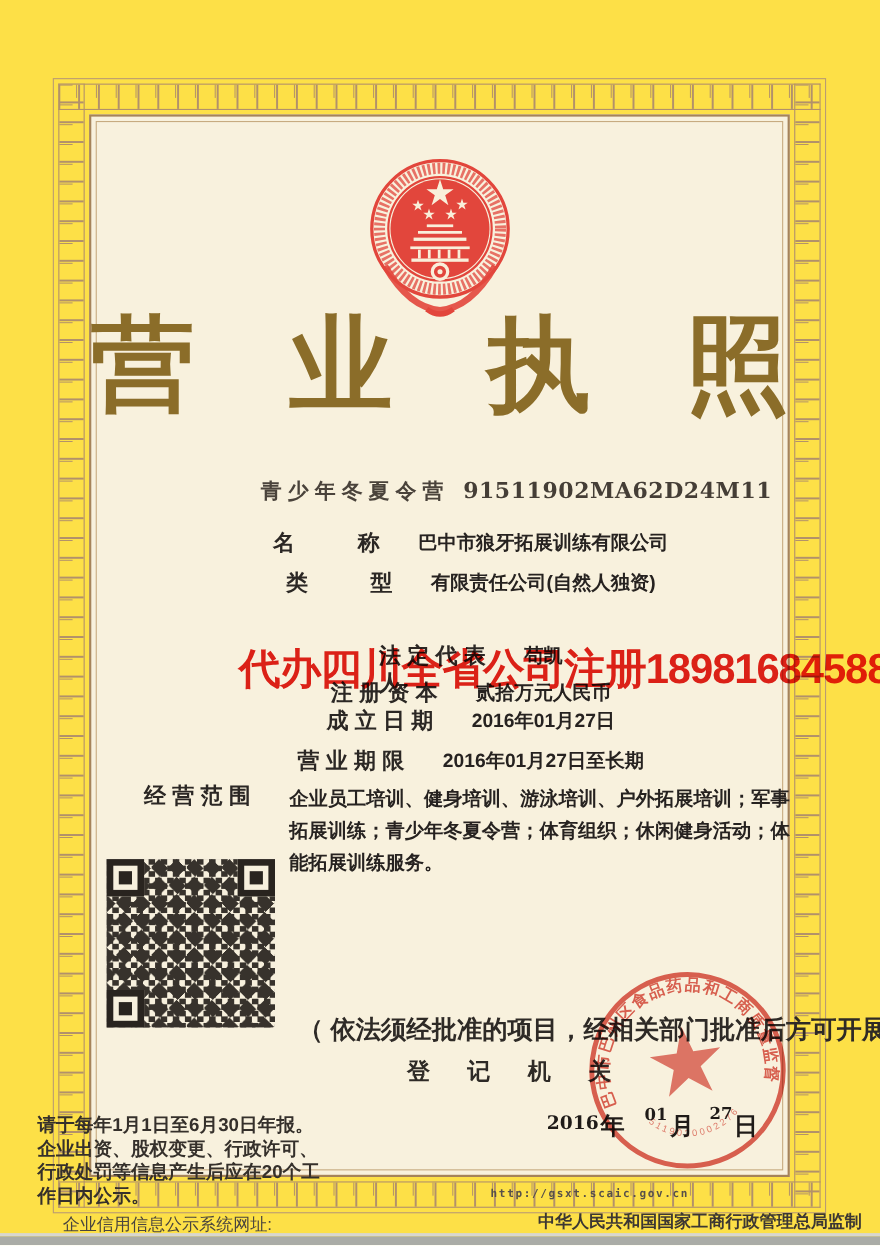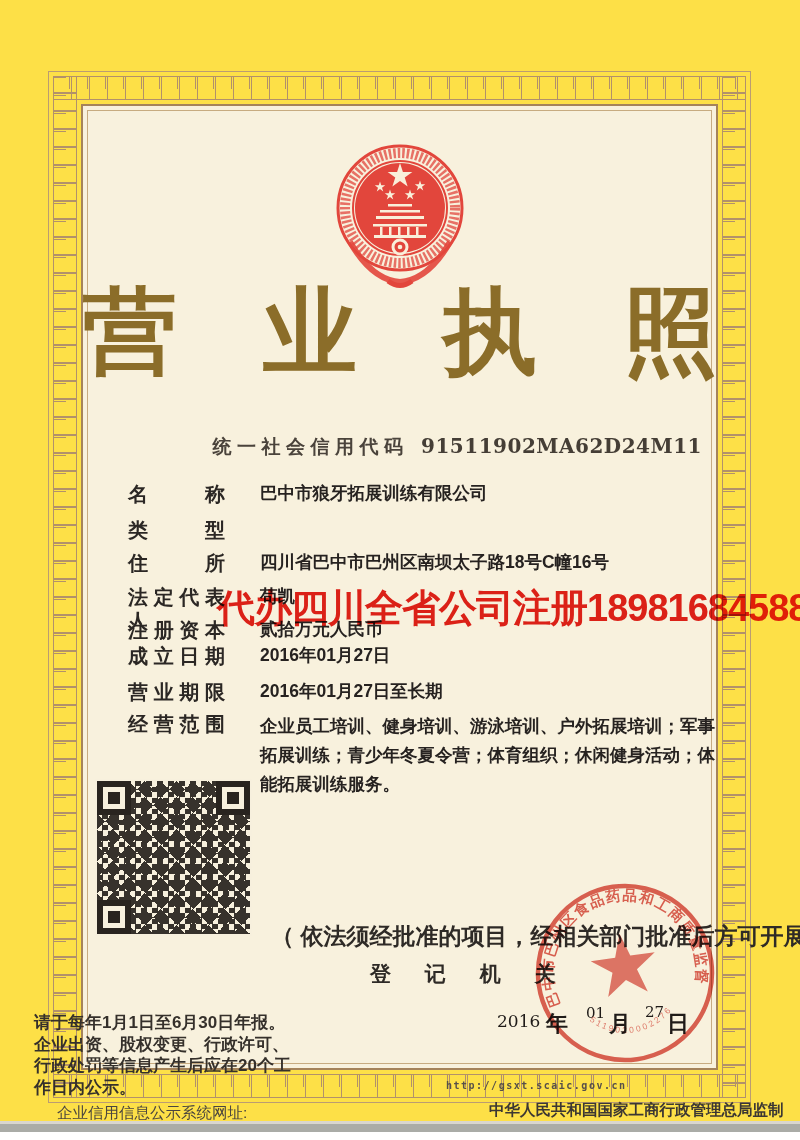--- a/index.html
+++ b/index.html
@@ -27,21 +27,21 @@
   .emblem{position:absolute;left:330px;top:130px;width:140px;height:168px;}
   .title{position:absolute;left:0;top:283px;width:800px;text-align:center;font-size:94px;font-weight:700;
     color:#8b6d29;letter-spacing:30px;text-indent:30px;line-height:1.05;}
   .subtitle{position:absolute;left:0;top:383px;width:800px;text-align:center;font-size:33px;font-weight:600;
     color:#37322d;letter-spacing:10px;text-indent:10px;}
   .codeline{position:absolute;right:98px;top:434px;white-space:nowrap;}
   .codeline .lab{font-size:19px;font-weight:600;color:#4a433b;letter-spacing:5.5px;}
   .codeline .code{font-size:20px;font-weight:700;color:#453e36;font-family:"DejaVu Serif","Liberation Serif",serif;letter-spacing:.5px;margin-left:8px;}
 
   
-  .row{position:absolute;left:128px;width:600px;display:flex;align-items:flex-start;}
+  .row{position:absolute;left:128px;width:600px;display:flex;align-items:flex-start;justify-content:center;}
   .lbl{flex:none;width:97px;font-size:20px;font-weight:600;color:#2b2724;
     text-align:justify;text-align-last:justify;text-justify:inter-character;line-height:1.2;}
   .val{margin-left:35px;font-size:17.5px;font-weight:600;color:#262220;white-space:nowrap;line-height:1.35;}
   .val.wrap{white-space:normal;width:462px;line-height:29px;}
 
   
   .watermark{position:absolute;left:217px;top:583px;font-size:38px;font-weight:700;color:#e2231a;
     white-space:nowrap;letter-spacing:-1px;mix-blend-mode:multiply;z-index:6;}
 
   
@@ -51,21 +51,21 @@
                      repeating-conic-gradient(from 45deg,#29241f 0% 25%,transparent 0% 50%);
     background-size:11px 11px,16px 16px;}
   .qr-f{position:absolute;width:34px;height:34px;border:6px solid #29241f;background:#f7f0dd;}
   .qr-f.tl{left:2px;top:2px;} .qr-f.tr{right:2px;top:2px;} .qr-f.bl{left:2px;bottom:2px;}
   .qr-f::after{content:"";position:absolute;inset:5px;background:#29241f;}
 
   
   .disclaimer{position:absolute;left:271px;top:921px;font-size:23px;font-weight:700;color:#2e2a26;white-space:nowrap;}
   .registrar{position:absolute;left:370px;top:960px;font-size:21px;font-weight:700;color:#2e2a26;letter-spacing:14px;white-space:nowrap;}
   .dateline{position:absolute;left:0;top:0;width:800px;height:1140px;pointer-events:none;}
-  .dnum{position:absolute;font-family:"DejaVu Serif","Liberation Serif",serif;font-weight:400;color:#1f1b18;}
+  .dnum{position:absolute;font-family:"DejaVu Serif","Liberation Serif",serif;font-weight:700;color:#1f1b18;}
   .dunit{position:absolute;font-size:22px;font-weight:700;color:#1f1b18;}
 
   .stamp{position:absolute;left:531px;top:879px;width:188px;height:188px;transform:rotate(-8deg);
     mix-blend-mode:multiply;opacity:.88;z-index:7;}
 
   
   .note{position:absolute;left:34px;top:1012px;width:260px;font-size:17px;font-weight:600;color:#35302b;line-height:21.5px;z-index:8;}
   .url{position:absolute;left:446px;top:1080px;font-family:"DejaVu Sans Mono","Liberation Mono",monospace;
     font-size:10px;font-weight:700;color:#57504a;letter-spacing:1.5px;z-index:8;}
   .sitelabel{position:absolute;left:57px;top:1103px;font-size:15.5px;color:#4a453f;font-weight:500;text-align:center;}
@@ -114,34 +114,31 @@
       <rect x="44" y="105" width="52" height="3"></rect>
     </g>
     <circle cx="70" cy="117" r="7" fill="none" stroke="#f9efda" stroke-width="3"></circle>
     <circle cx="70" cy="117" r="2.3" fill="#f9efda"></circle>
     <path d="M 20 112 Q 42 150 70 152 Q 98 150 120 112" stroke="#e2463c" stroke-width="6" fill="none" opacity=".9"></path>
     <path d="M 58 151 Q 70 160 82 151" stroke="#e2463c" stroke-width="5" fill="none"></path>
   </svg>
 
   <div class="title">营 业 执 照</div>
   <div class="codeline">
-    <span class="lab">统一社会信用代码</span>
+    <span class="lab">青少年冬夏令营</span>
     <span class="code">91511902MA62D24M11</span>
   </div>
 
   <div class="row" style="top:482px">
     <div class="lbl">名 称</div>
     <div class="val">巴中市狼牙拓展训练有限公司</div>
   </div>
   <div class="row" style="top:518px">
     <div class="lbl">类 型</div>
-  </div>
-  <div class="row" style="top:551px">
-    <div class="lbl">住 所</div>
-    <div class="val">四川省巴中市巴州区南坝太子路18号C幢16号</div>
+    <div class="val">有限责任公司(自然人独资)</div>
   </div>
   <div class="row" style="top:618px">
     <div class="lbl">注 册 资 本</div>
     <div class="val">贰拾万元人民币</div>
   </div>
   <div class="row" style="top:585px">
     <div class="lbl">法定代表人</div>
     <div class="val">苟凯</div>
   </div>
   <div class="row" style="top:644px">

